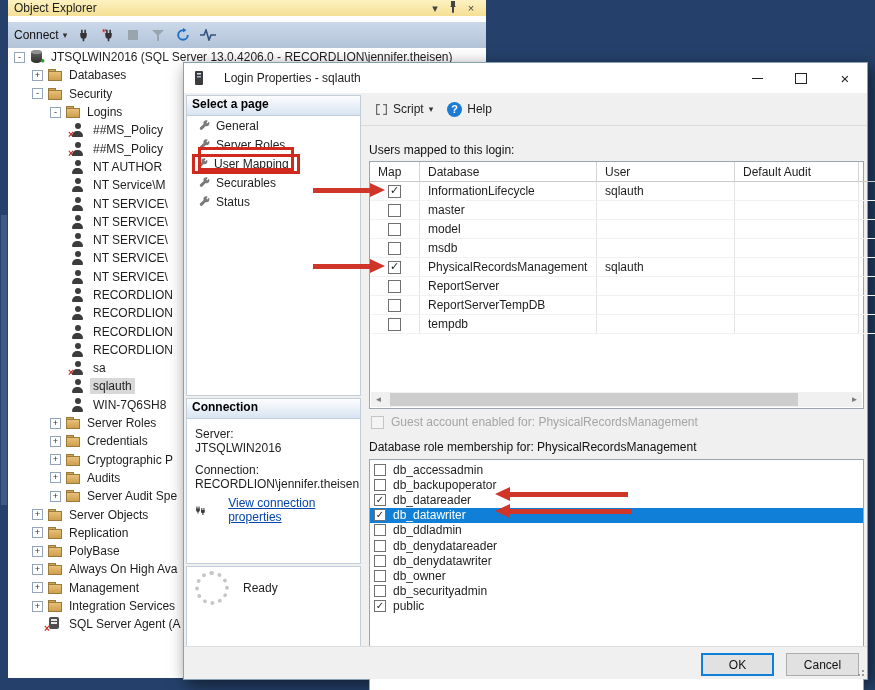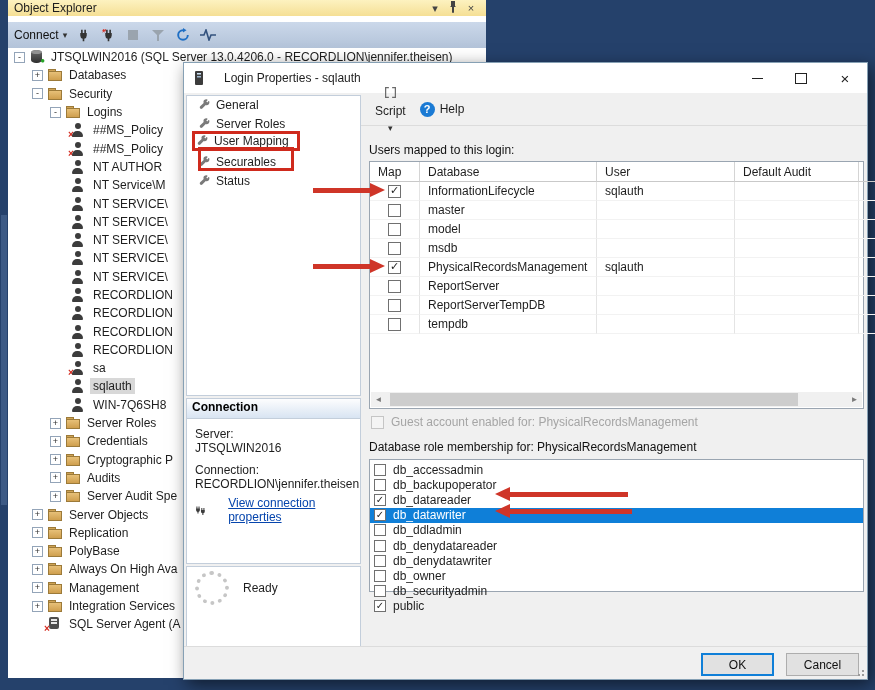--- a/index.html
+++ b/index.html
@@ -42,32 +42,32 @@
   
   .dlg{position:absolute;left:183px;top:62px;width:685px;height:618px;background:#f0f0f0;border:1px solid #86a0b4;box-shadow:4px 5px 16px rgba(0,0,0,.55);box-sizing:border-box;}
   .dlg-title{position:absolute;left:0;top:0;right:0;height:30px;background:#fff;display:flex;align-items:center;padding-left:10px;}
   .dlg-title .txt{margin-left:20px;}
   .winbtns{position:absolute;right:0;top:0;height:30px;display:flex;}
   .winbtn{width:44px;height:30px;display:flex;align-items:center;justify-content:center;color:#222;}
   .minglyph{width:11px;height:1px;background:#222;}
   .maxglyph{width:10px;height:9px;border:1px solid #222;}
   .closeglyph{font-size:15px;line-height:15px;}
   .dlg-toolbar{position:absolute;left:177px;top:30px;right:0;height:32px;background:#f0f0f0;border-bottom:1px solid #dcdcdc;display:flex;align-items:center;padding-left:10px;gap:6px;}
-  .script-grp{display:flex;align-items:center;gap:5px;padding:3px 4px;flex-direction:column;}
+  .script-grp{display:flex;align-items:center;gap:5px;padding:3px 4px;}
   .chev{font-size:9px;color:#333;}
   .help-grp{display:flex;align-items:center;gap:5px;padding:3px 4px;}
   .help-ico{width:15px;height:15px;border-radius:50%;background:#1a7ad4;color:#fff;font-weight:bold;font-size:11px;display:flex;align-items:center;justify-content:center;}
 
   .left-pane{position:absolute;left:2px;top:32px;width:175px;bottom:32px;background:#f0f0f0;}
   .pane-box{position:absolute;left:0;right:0;background:#fff;border:1px solid #c3cedb;box-sizing:border-box;}
   .pane-hdr{height:17px;background:linear-gradient(#fdfdfe,#d8e4f2);border-bottom:1px solid #c3cedb;font-weight:bold;padding:1px 5px;color:#000;}
   .box-pages{top:0;height:301px;}
   .box-conn{top:303px;height:166px;}
   .box-prog{top:471px;bottom:0;}
-  .page-item{display:flex;align-items:flex-end;gap:5px;padding:2px 4px 2px 8px;height:15px;}
+  .page-item{display:flex;align-items:center;gap:5px;padding:2px 4px 2px 8px;height:15px;}
   .pi-inner{display:inline-flex;align-items:center;gap:5px;padding:1px 4px;}
   .pi-inner.boxed{border:3px solid #cf2a1d;padding:0 8px 0 2px;margin-left:-3px;}
   .conn-body{padding:8px 8px 0 8px;line-height:14px;}
   .conn-label{margin-top:8px;}
   .conn-link-row{display:flex;align-items:center;gap:22px;margin-top:5px;}
   .link{color:#0645ad;text-decoration:underline;}
   .prog-body{display:flex;align-items:center;gap:14px;padding:4px 8px;}
   .spinner{width:26px;height:26px;border-radius:50%;border:4px dotted #c6c6c6;}
 
   .content-label{position:absolute;color:#111;}
@@ -80,21 +80,21 @@
   .um-row.hdr .c.map{justify-content:flex-start;padding:0 8px;}
   .um-row:not(.hdr) .c{border-bottom:1px solid #f2f2f2;}
   .cb{width:13px;height:13px;border:1px solid #707070;background:#fff;display:flex;align-items:center;justify-content:center;font-size:11px;color:#1e1e1e;box-sizing:border-box;}
   .cb.checked::after{content:"✓";font-weight:bold;margin-top:-1px;}
   .hscroll{position:absolute;left:1px;right:1px;bottom:1px;height:15px;background:#f0f0f0;display:flex;align-items:center;}
   .hs-arrow{width:15px;height:15px;display:flex;align-items:center;justify-content:center;color:#7a7a7a;font-size:8px;}
   .hs-track{flex:1;position:relative;height:15px;}
   .hs-thumb{position:absolute;left:4px;top:1px;height:13px;width:408px;background:#cdcdcd;}
   .guest-row{position:absolute;left:187px;top:352px;display:flex;align-items:center;gap:7px;color:#a5a5a5;}
   .cb.disabled{border-color:#c5c5c5;background:#f4f4f4;}
-  .role-list{position:absolute;left:185px;top:396px;width:495px;height:133px;background:#fff;border:1px solid #9aa5b1;box-sizing:border-box;padding-top:2px;}
+  .role-list{position:absolute;left:185px;top:396px;width:495px;height:232px;background:#fff;border:1px solid #9aa5b1;box-sizing:border-box;padding-top:2px;}
   .role-item{display:flex;align-items:center;gap:7px;height:15.2px;padding:0 2px 0 4px;}
   .role-item .cb{width:12px;height:12px;font-size:10px;}
   .role-item.selected{background:#0f7fd8;color:#fff;}
   .dlg-footer{position:absolute;left:0;right:0;bottom:0;height:32px;background:#f0f0f0;border-top:1px solid #dcdcdc;}
   .btn{position:absolute;width:73px;height:23px;background:#e1e1e1;border:1px solid #adadad;display:flex;align-items:center;justify-content:center;color:#111;box-sizing:border-box;}
   .btn.ok{left:517px;bottom:3px;border:2px solid #0f7fd8;}
   .btn.cancel{left:602px;bottom:3px;}
   .grip{position:absolute;right:2px;bottom:2px;width:10px;height:10px;background:
     radial-gradient(circle at 8px 8px,#9a9a9a 1px,transparent 1.4px),
     radial-gradient(circle at 8px 4px,#9a9a9a 1px,transparent 1.4px),
@@ -397,20 +397,21 @@
         <span class="chev">▾</span>
       </span>
       <span class="help-grp">
         <span class="help-ico">?</span>
         <span>Help</span>
       </span>
     </div>
 
     <div class="left-pane">
       <div class="pane-box box-pages">
+        <div class="pane-hdr">Select a page</div>
         <div>
 
             <div class="page-item">
               <span class="pi-inner">
                 <svg width="12" height="12" viewBox="0 0 16 16">
                   <path fill="#7a7a7a" d="M13.7 3.2c-.2-.5-.8-.6-1.2-.2L11 4.5 9.8 3.3l1.5-1.5c.4-.4.2-1-.3-1.2C9.6.1 8 .4 7 1.4 6 2.4 5.7 3.9 6.2 5.2L1.6 9.8c-.8.8-.8 2 0 2.8.8.8 2 .8 2.8 0l4.6-4.6c1.3.5 2.8.2 3.8-.8 1-1 1.3-2.6.9-4z"></path>
                 </svg>
                 <span>General</span>
               </span>
             </div>

